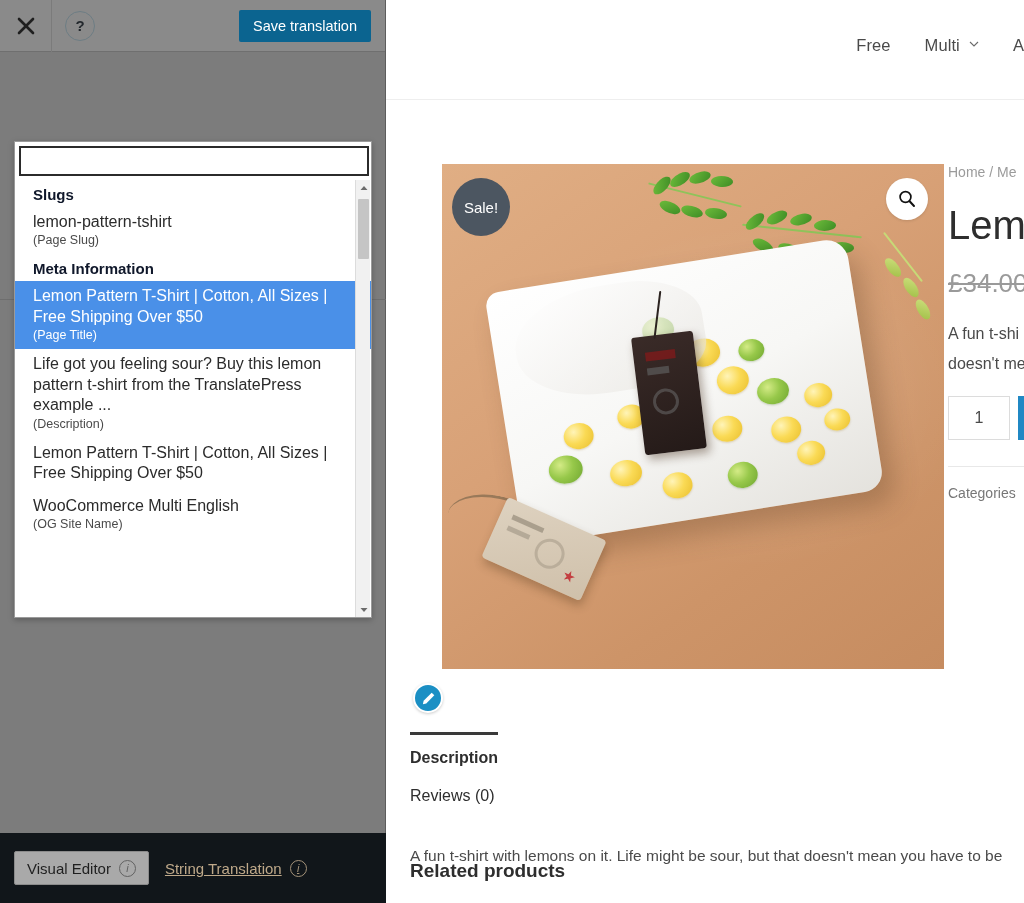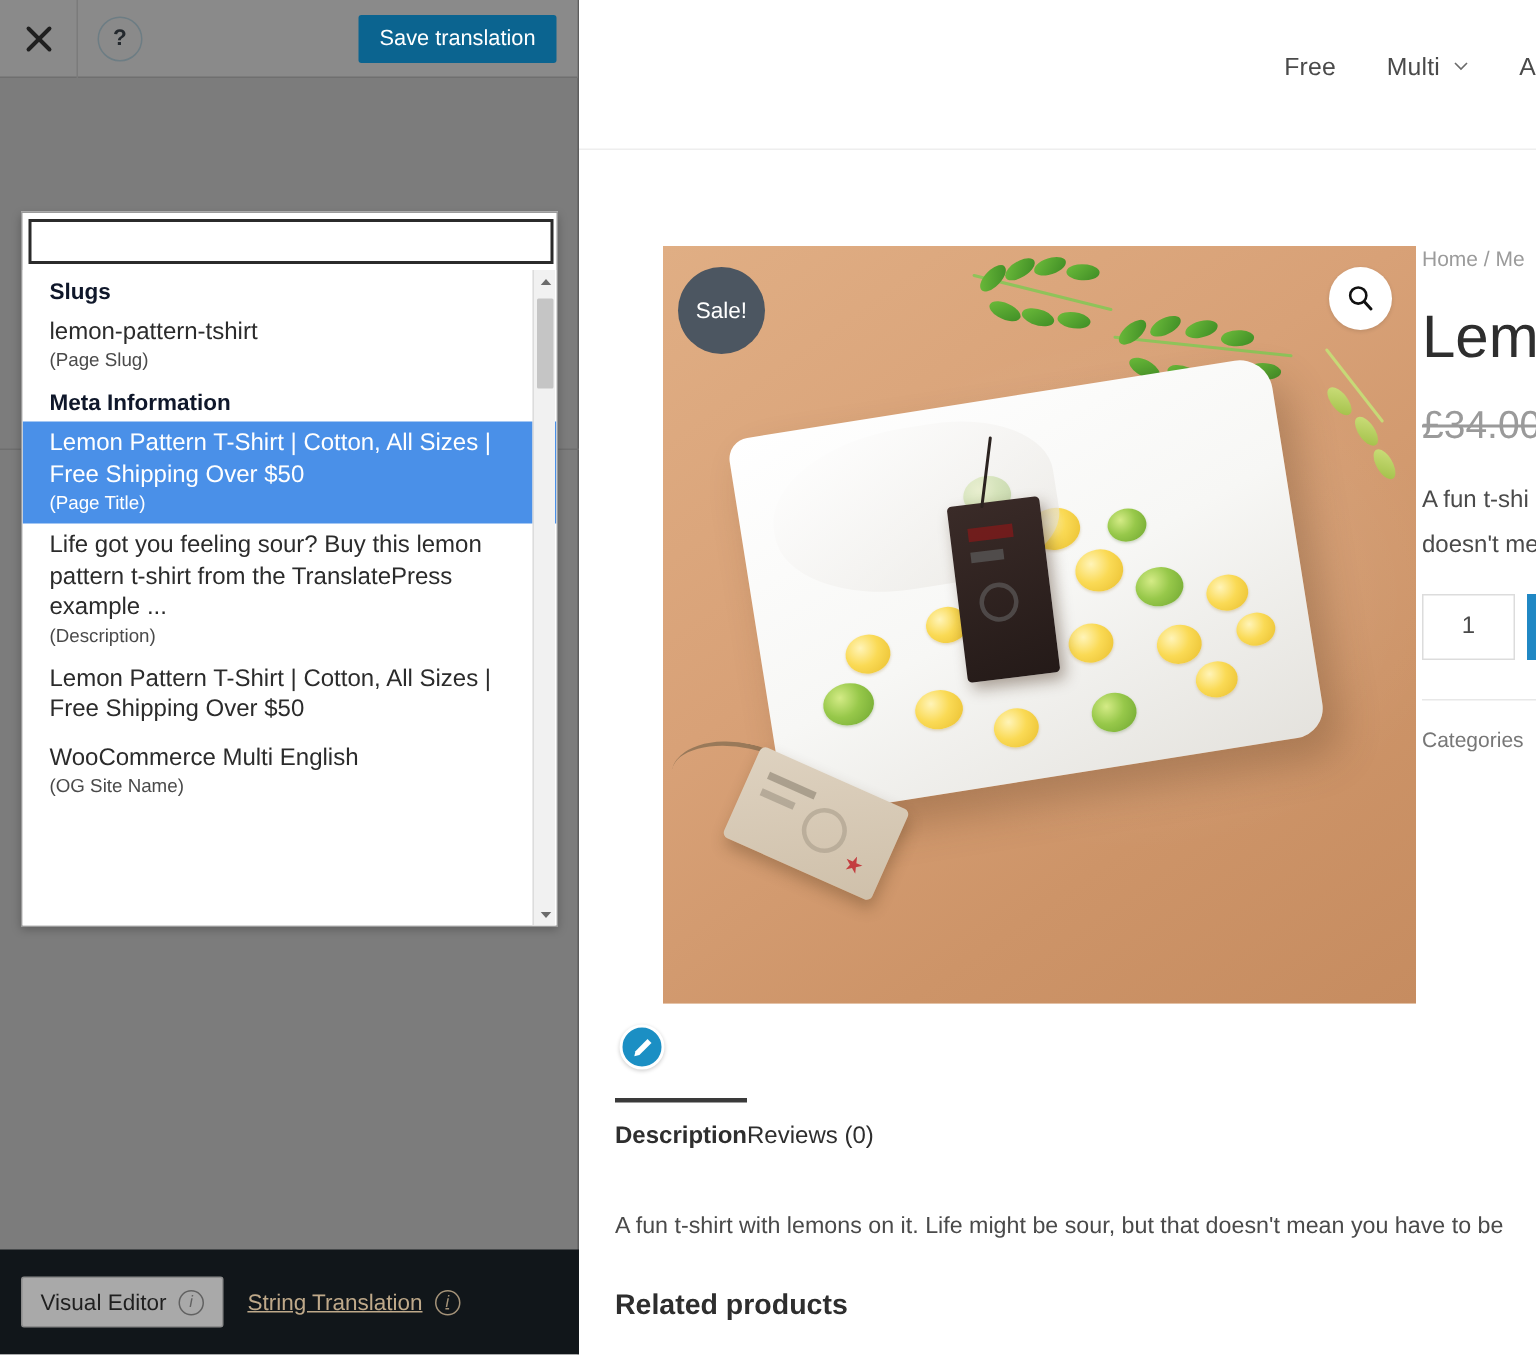--- a/index.html
+++ b/index.html
@@ -158,21 +158,21 @@
   .addcart {
     height: 44px; padding: 0 22px; background: #2088c4; color: #fff;
     border: none; font-size: 15px; white-space: nowrap; cursor: pointer;
   }
   .meta-sep { border-top: 1px solid #e8e8e8; padding-top: 18px; }
   .meta-line { font-size: 14px; color: #777; white-space: nowrap; }
 
   
   .tabs-wrap { position: absolute; left: 24px; top: 632px; width: 600px; }
   .tabs-rule { border-top: 3px solid #3a3a3a; width: 88px; }
-  .tabs { display: flex; padding-top: 14px; }
+  .tabs { display: flex; gap: 20px; padding-top: 14px; flex-direction: column; }
   .tab { font-size: 16px; color: #2e2e2e; cursor: pointer; }
   .tab.active { font-weight: 700; }
   .tab-body { font-size: 15.5px; color: #4a4a4a; padding-top: 42px; white-space: nowrap; }
   .related { position:absolute; left: 24px; top: 760px; font-size: 19px; font-weight: 700; color: #2e2e2e; }
 
   
   .tp-sidebar {
     position: absolute; left: 0; top: 0;
     width: 386px; height: 903px;
     background: #7c7c7c;

